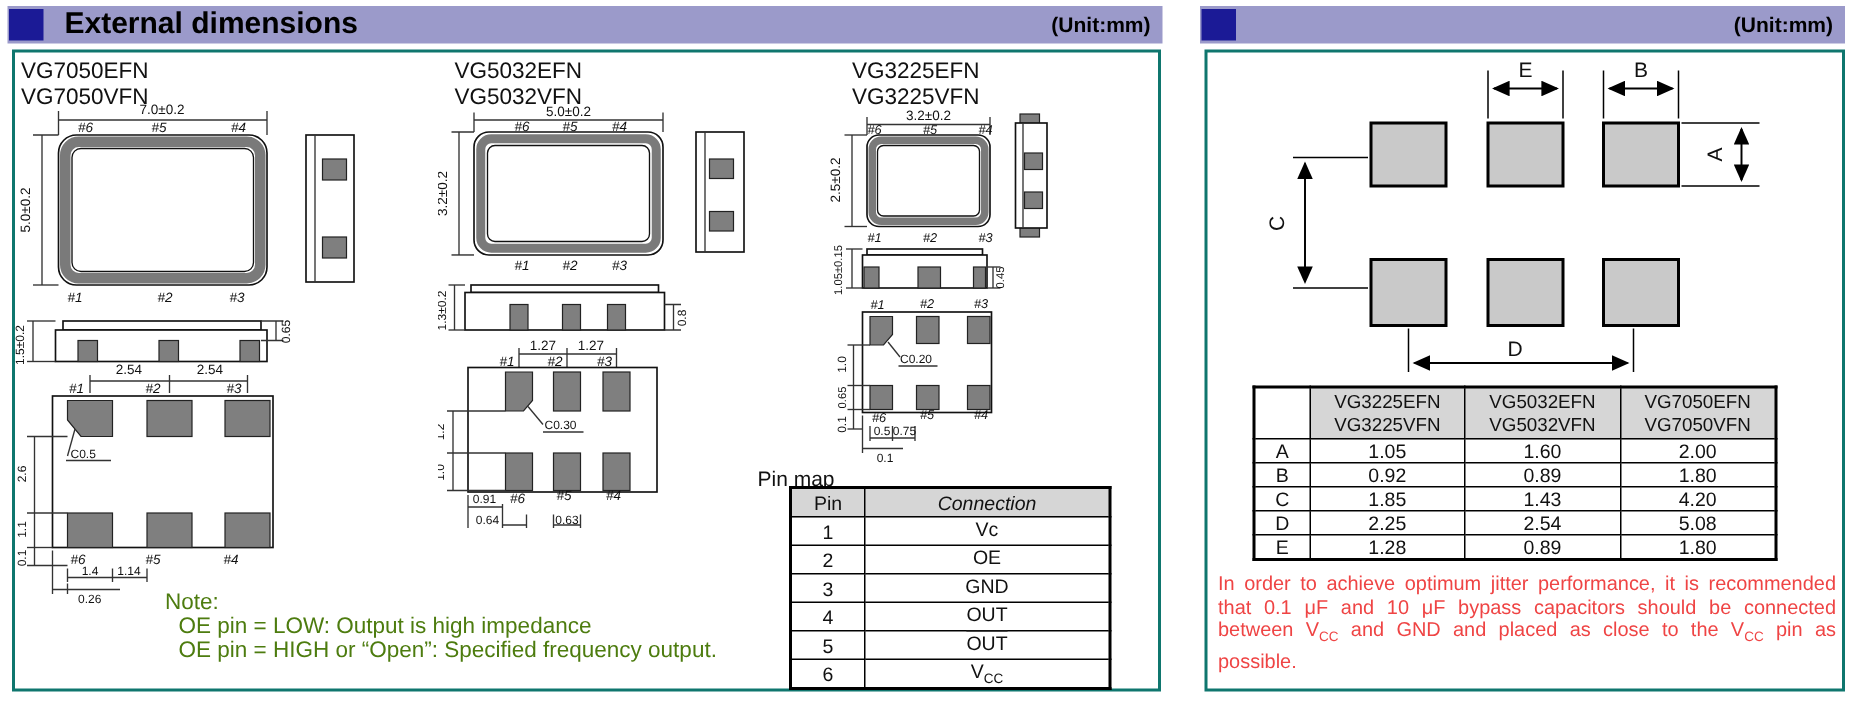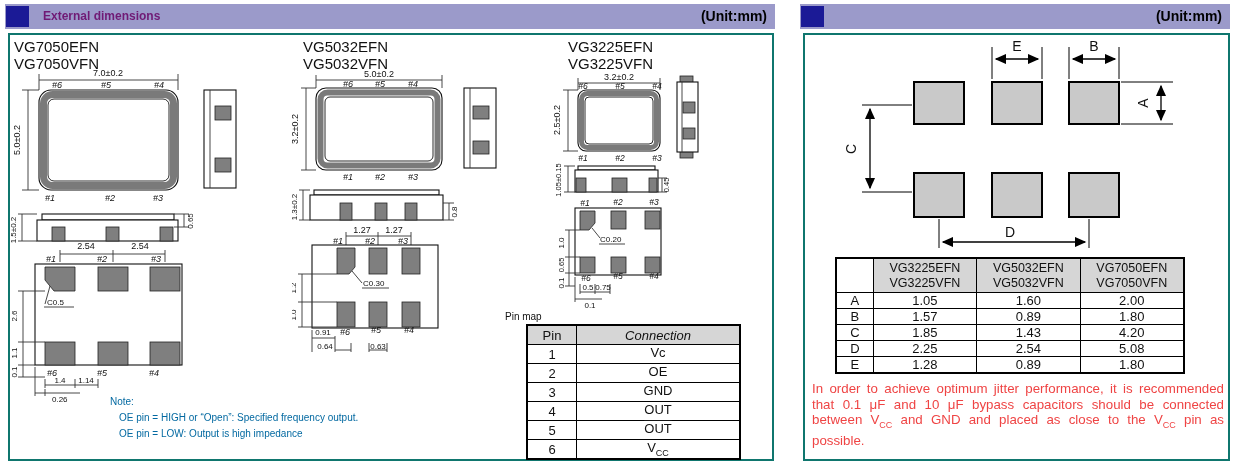--- a/index.html
+++ b/index.html
@@ -1,55 +1,55 @@
 <!DOCTYPE html>
 <html><head>
 <meta charset="utf-8">
 <style>
   html,body{margin:0;padding:0;background:#fff;}
   .page{position:relative;width:1233px;height:467px;background:#fff;overflow:hidden;
         font-family:"Liberation Sans",sans-serif;color:#111;}
   
   .hdr{position:absolute;height:25px;background:#9b9aca;}
   .hdr .sq{position:absolute;left:1px;top:2px;width:23px;height:21px;background:#1b1a96;}
-  .hdr .hdr-title{position:absolute;left:38px;top:0;line-height:25px;font-weight:bold;font-size:12px;color:#701a75;}
+  .hdr .hdr-title{position:absolute;left:38px;top:0;line-height:25px;font-weight:bold;font-size:20px;color:#000000;}
   .hdr .hdr-unit{position:absolute;right:8px;top:0;line-height:25px;font-weight:bold;font-size:14px;color:#000;}
   
   .panelbox{position:absolute;border:2px solid #0f766e;background:#fff;box-sizing:border-box;}
   
   svg text{font-family:"Liberation Sans",sans-serif;fill:#111;}
   .name{font-size:15px;}
   .dt{font-size:9px;} .dt8{font-size:8px;} .dt7{font-size:7.5px;}
   .pin{font-size:9px;font-style:italic;} .pin8{font-size:8.5px;font-style:italic;}
   .thin{stroke:#333;stroke-width:0.9;fill:none;}
   .outline{fill:#fff;stroke:#111;stroke-width:1.1;}
   .ring{fill:none;stroke:#7a7a7a;}
   .innerline{fill:none;stroke:#111;stroke-width:0.9;}
   .pad{fill:#7f7f7f;stroke:#222;stroke-width:0.8;}
   
-  .pm-label{position:absolute;font-size:10px;}
+  .pm-label{position:absolute;font-size:14px;}
   table.pinmap{position:absolute;border-collapse:collapse;border:2px solid #000;font-size:13px;}
   table.pinmap th,table.pinmap td{border:1px solid #000;text-align:center;height:18px;padding:0;}
   table.pinmap th{background:#d6d6d6;font-weight:normal;}
   .pm-pin{width:48px;margin-top:16px;} .pm-conn{width:162px;font-style:italic;}
   .ov{text-decoration:overline;}
   sub.subsm{font-size:9px;}
   
   .fpad{fill:#c9c9c9;stroke:#000;stroke-width:2;}
   .fl{stroke:#000;stroke-width:1;fill:none;}
   .fa{stroke:#000;stroke-width:1.3;fill:none;}
   .ft{font-size:14px;}
   table.fptable{position:absolute;border-collapse:collapse;border:2px solid #000;font-size:13px;}
   table.fptable th,table.fptable td{border:1px solid #000;text-align:center;padding:0;}
   table.fptable th{background:#d6d6d6;font-weight:normal;font-size:12.5px;line-height:15px;height:33px;}
   table.fptable th.corner{background:#fff;width:37px;}
   table.fptable td{height:15px;}
   .fpc{width:104px;}
   .fpnote{position:absolute;width:412px;font-size:13.3px;line-height:15.6px;text-align:justify;color:#ef4444;}
-  .lnote{position:absolute;font-size:10px;line-height:16px;color:#0369a1;}
+  .lnote{position:absolute;font-size:15px;line-height:16px;color:#4d7c0f;}
   .lnote .ind{padding-left:9px;}
 </style>
 </head>
 <body>
 
 <div class="page">
 
   <div class="hdr" style="left:5px;top:4px;width:770px;">
     <div class="sq"></div>
     <div class="hdr-title">External dimensions</div>
@@ -352,22 +352,22 @@
       </tr>
       <tr>
         <td>6</td>
         <td><span>V</span><sub class="subsm">CC</sub></td>
       </tr>
     </tbody>
       </table>
 
     <div class="lnote" style="left:100px;top:359px;">
       <div>Note:</div>
+      <div class="ind">OE pin = LOW: Output is high impedance</div>
       <div class="ind">OE pin = HIGH or “Open”: Specified frequency output.</div>
-      <div class="ind">OE pin = LOW: Output is high impedance</div>
     </div>
   </div>
 
   <div class="hdr" style="left:800px;top:4px;width:430px;">
     <div class="sq"></div>
     <div class="hdr-unit">(Unit:mm)</div>
   </div>
 
   <div class="panelbox" style="left:803px;top:33px;width:427px;height:428px;">
 
@@ -420,21 +420,21 @@
         <th class="fpc"><span>VG7050EFN</span><br><span>VG7050VFN</span></th>
       </tr>
       <tr>
         <td>A</td>
         <td>1.05</td>
         <td>1.60</td>
         <td>2.00</td>
       </tr>
       <tr>
         <td>B</td>
-        <td>1.57</td>
+        <td>0.92</td>
         <td>0.89</td>
         <td>1.80</td>
       </tr>
       <tr>
         <td>C</td>
         <td>1.85</td>
         <td>1.43</td>
         <td>4.20</td>
       </tr>
       <tr>

